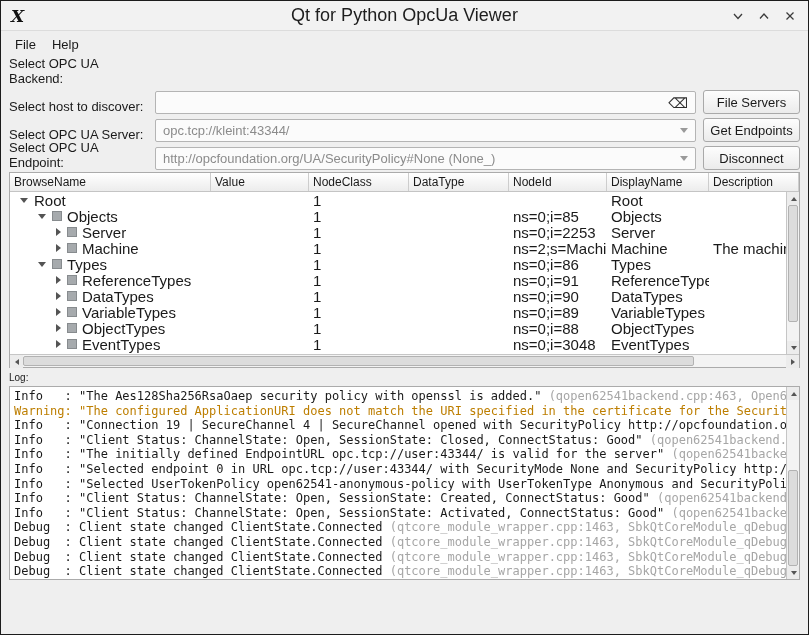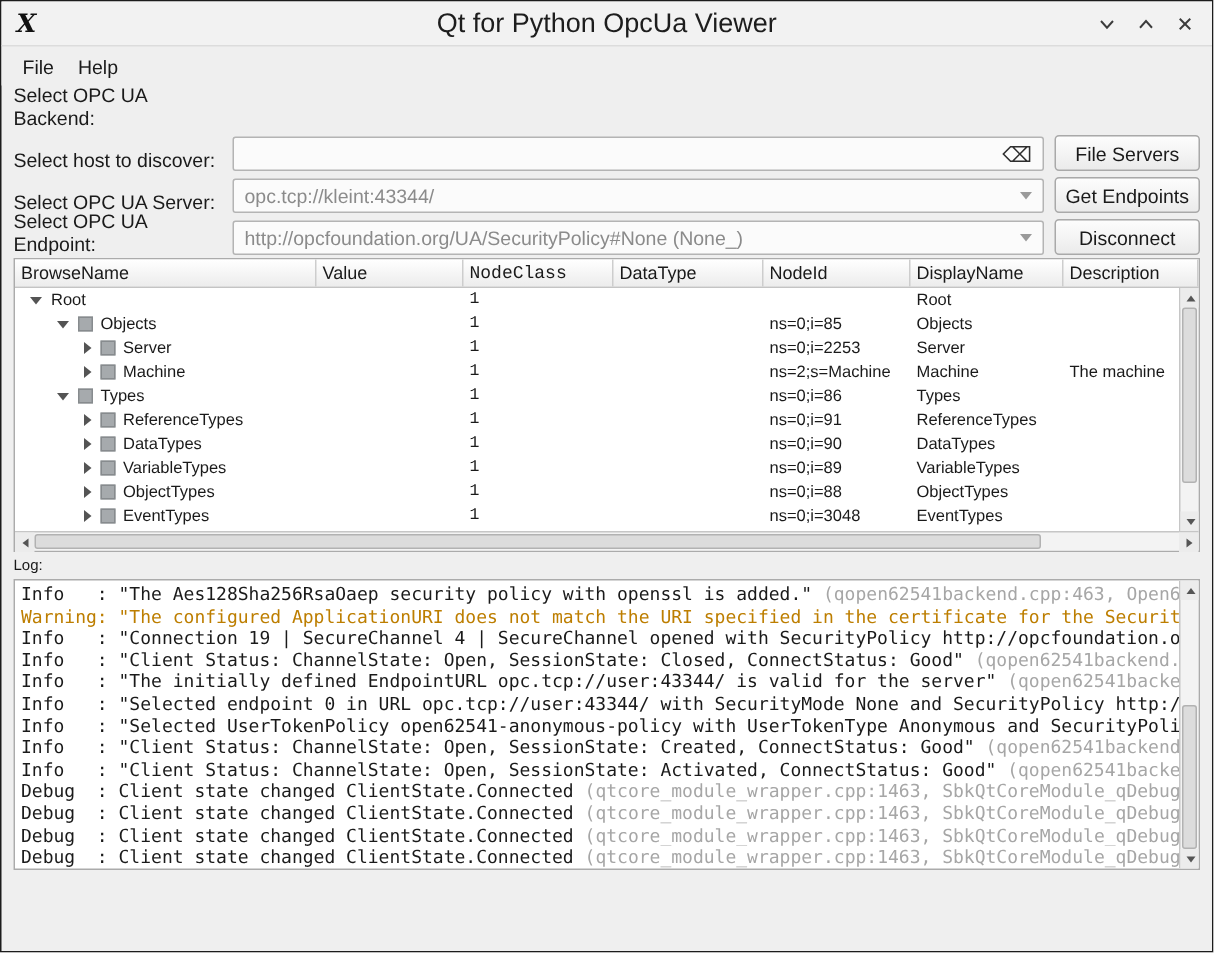--- a/index.html
+++ b/index.html
@@ -28,24 +28,24 @@
   .clear-icon { margin-left: auto; color: #2e2e2e; font-size: 14px; line-height: 1; flex: none; }
   .btn-slot { width: 97px; flex: none; margin-left: 7px; }
   .qbtn { width: 100%; height: 24px; border: 1px solid #a9a9a9; border-radius: 3px; background: linear-gradient(#fdfdfd, #ebebeb); font-family: "Liberation Sans", sans-serif; font-size: 13px; color: #1a1a1a; }
 
   
   .tree { margin: 2px 8px 0 8px; height: 196px; flex: none; border: 1px solid #ababab; background: #ffffff; display: flex; flex-direction: column; }
   .tree-header { height: 19px; flex: none; display: flex; background: linear-gradient(#ffffff, #ececec); border-bottom: 1px solid #c4c4c4; }
   .th { font-size: 12px; padding: 2px 4px; border-right: 1px solid #cdcdcd; white-space: nowrap; overflow: hidden; }
   .tree-main { flex: 1; display: flex; overflow: hidden; }
   .tree-rows { flex: 1; overflow: hidden; }
-  .trow { height: 16px; display: flex; align-items: center; font-size: 11px; }
+  .trow { height: 16px; display: flex; align-items: center; font-size: 15px; }
   .tcell { padding: 0 4px; white-space: nowrap; overflow: hidden; flex: none; }
   .c0 { width: 201px; display: flex; align-items: center; }
-  .c1 { width: 98px; } .c2 { width: 100px; font-family: Liberation Mono, monospace; } .c3 { width: 100px; } .c4 { width: 98px; } .c5 { width: 102px; }
+  .c1 { width: 98px; } .c2 { width: 100px; } .c3 { width: 100px; } .c4 { width: 98px; } .c5 { width: 102px; }
   .c6 { flex: 1; min-width: 0; }
   .th.c0 { display: block; }
   .arrow { width: 0; height: 0; display: inline-block; margin-right: 6px; flex: none; }
   .arrow.down { border-left: 4px solid transparent; border-right: 4px solid transparent; border-top: 5px solid #545454; }
   .arrow.right { border-top: 4px solid transparent; border-bottom: 4px solid transparent; border-left: 5px solid #545454; }
   .node-icon { width: 10px; height: 10px; background: #a6aaad; border: 1px solid #878b8e; display: inline-block; margin-right: 5px; flex: none; }
 
   
   .vscroll { width: 13px; flex: none; display: flex; flex-direction: column; background: #f3f3f3; border-left: 1px solid #c6c6c6; }
   .hscroll { height: 13px; flex: none; display: flex; background: #f3f3f3; border-top: 1px solid #c6c6c6; }

